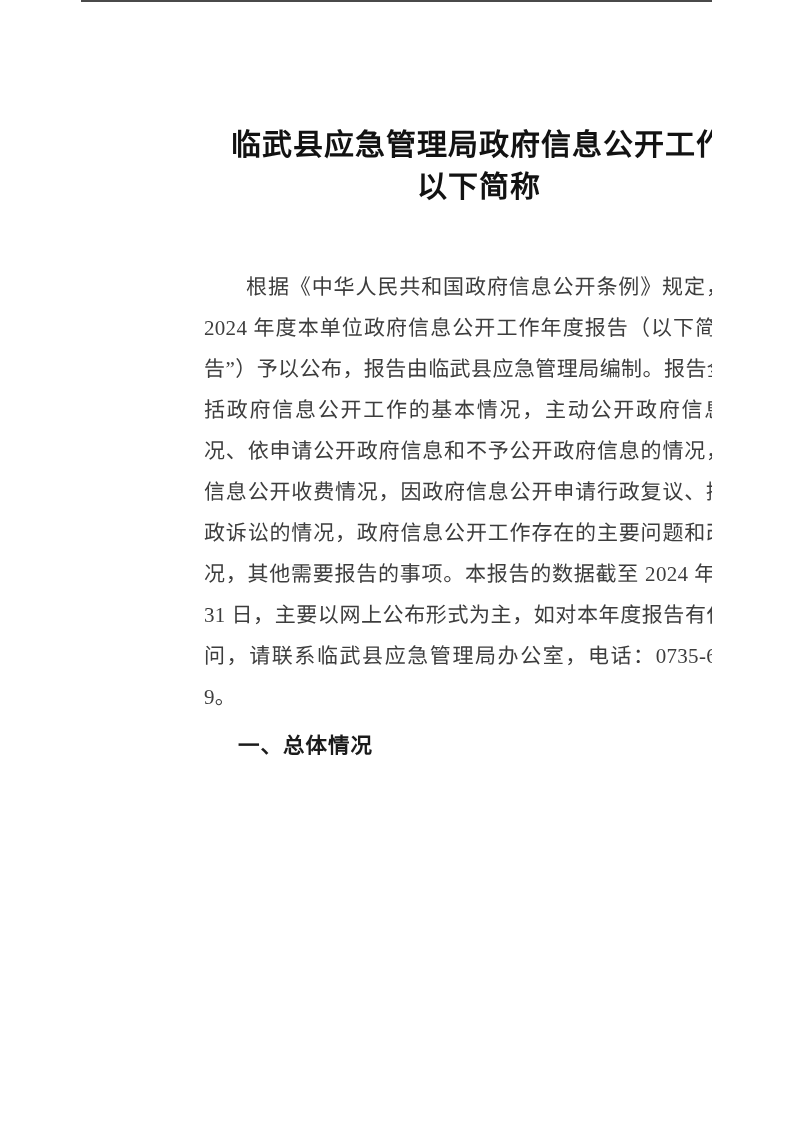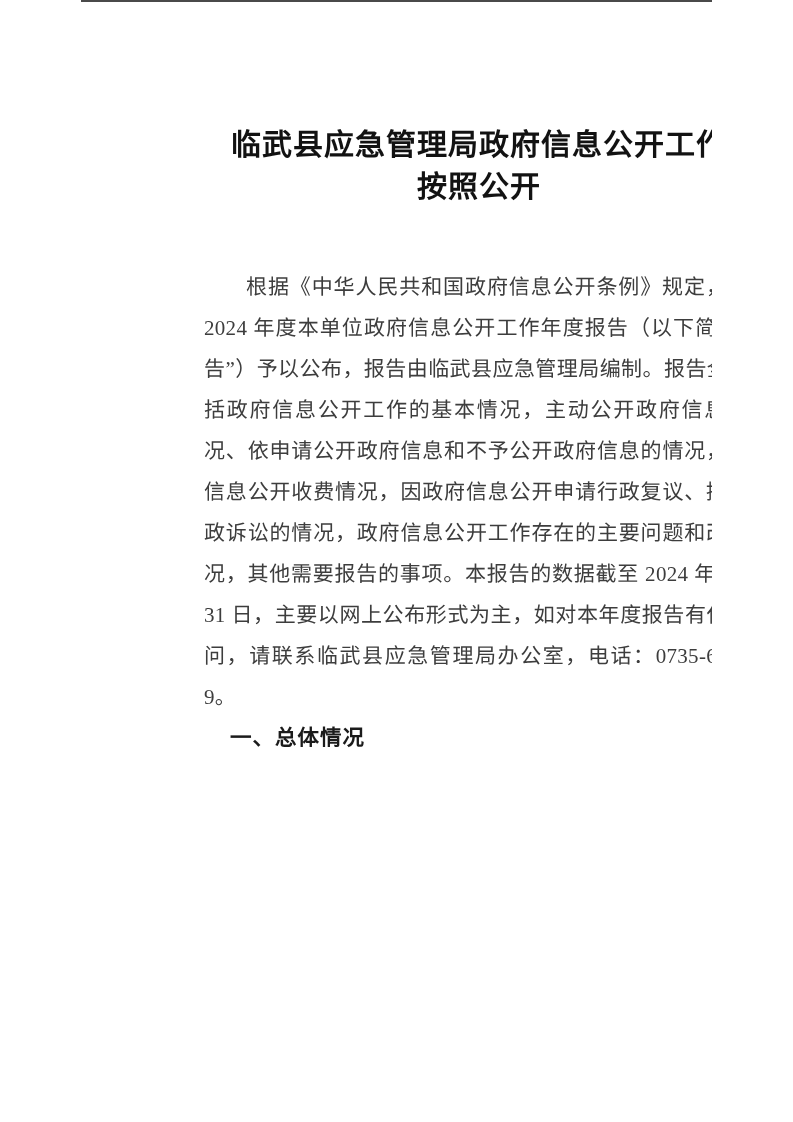--- a/index.html
+++ b/index.html
@@ -47,39 +47,39 @@
     text-indent: 2em;
     color: #3d3d3d;
     letter-spacing: 0.3px;
     word-break: break-all;
   }
   .para.intro {
     margin-top: 59px;
     margin-left: 17px;
   }
   .section-heading {
-    margin: 0;
+    margin: 8px;
     font-size: 21.5px;
     line-height: 41px;
     font-weight: bold;
     text-indent: 2em;
     color: #1b1b1b;
     font-family: "Liberation Sans", "DejaVu Sans", sans-serif;
     letter-spacing: 1px;
   }
 </style>
 </head>
 <body>
 
 <div class="page">
   <div class="content">
 
     <h1 class="doc-title">
       <span class="title-line">临武县应急管理局政府信息公开工作</span>
-      <span class="title-line">按照公开</span>
+      <span class="title-line">以下简称</span>
     </h1>
 
     <p class="para intro">根据《中华人民共和国政府信息公开条例》规定，现将 2024 年度本单位政府信息公开工作年度报告（以下简称“报告”）予以公布，报告由临武县应急管理局编制。报告全文包括政府信息公开工作的基本情况，主动公开政府信息的情况、依申请公开政府信息和不予公开政府信息的情况，政府信息公开收费情况，因政府信息公开申请行政复议、提起行政诉讼的情况，政府信息公开工作存在的主要问题和改进情况，其他需要报告的事项。本报告的数据截至 2024 年 12 月 31 日，主要以网上公布形式为主，如对本年度报告有任何疑问，请联系临武县应急管理局办公室，电话：0735-6333819。</p>
 
     <h2 class="section-heading">一、总体情况</h2>
 
 
   </div>
 </div>
 

